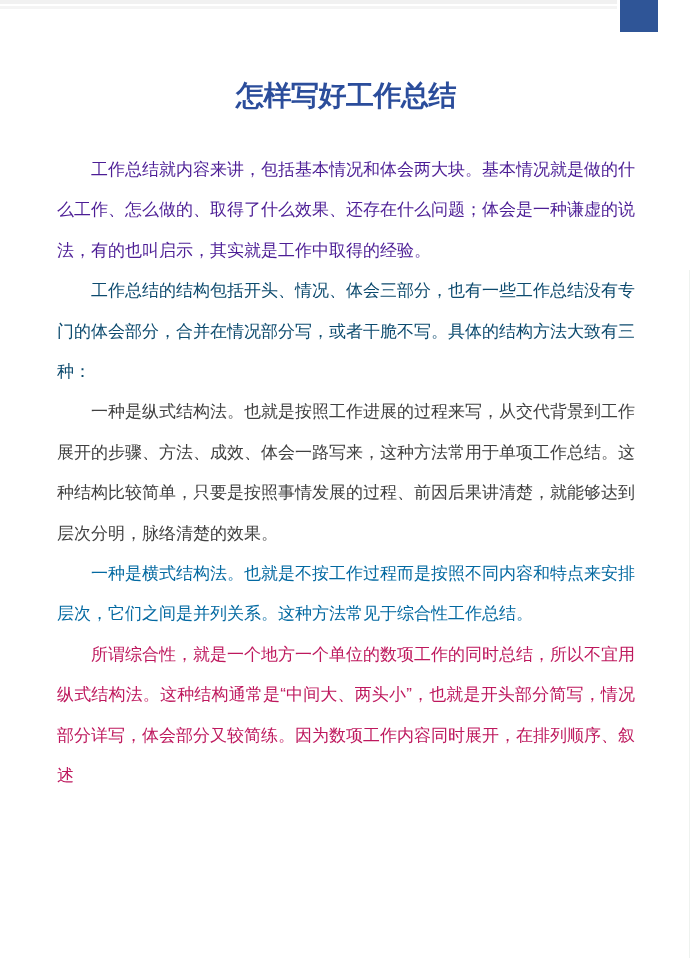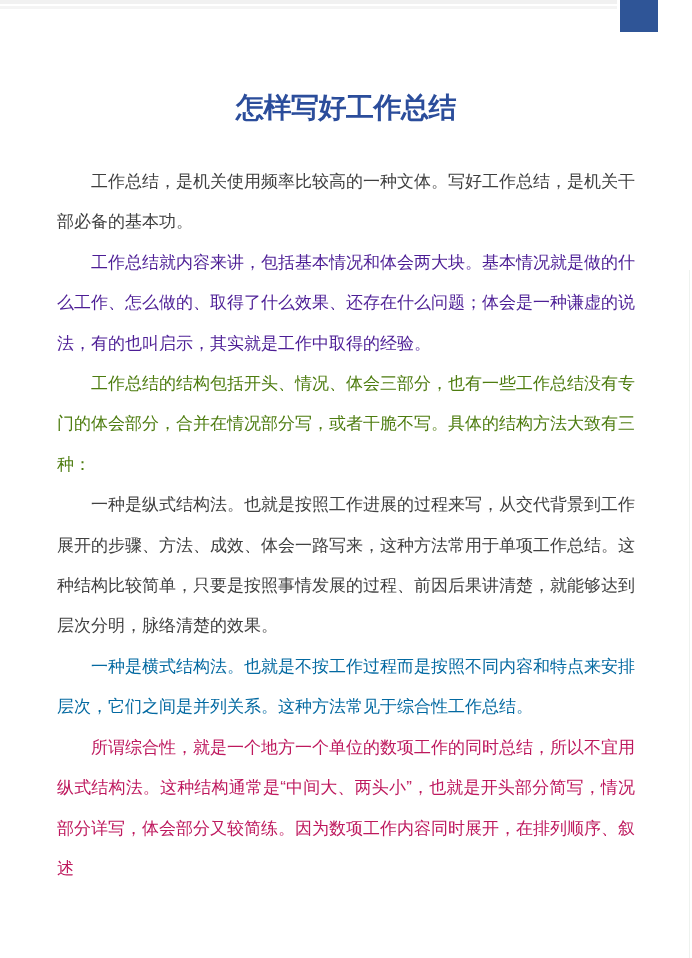--- a/index.html
+++ b/index.html
@@ -44,21 +44,21 @@
     position: absolute;
     right: 2px;
     top: 270px;
     width: 1px;
     height: 688px;
     background: #eef2ef;
   }
   .content {
     position: absolute;
     left: 57px;
-    top: 12px;
+    top: 0;
     width: 578px;
   }
   .doc-title {
     margin: 79px 0 0 0;
     font-size: 28px;
     line-height: 34px;
     font-weight: 700;
     text-align: center;
     letter-spacing: -0.5px;
   }
@@ -85,22 +85,21 @@
   </div>
 
   <div class="corner-square" style="background: rgb(47, 85, 151);"></div>
 
   <div class="right-edge"></div>
 
   <div class="content">
     <h1 class="doc-title" style="color: rgb(43, 77, 155);">怎样写好工作总结</h1>
 
     <div class="paragraphs">
-      <p style="color: rgb(62, 62, 62);">工作总结，是机关使用频率比较高的一种文体。写好工作总结，是机关干部必备的基本功。</p>
       <p style="color: #4c1d95;">工作总结就内容来讲，包括基本情况和体会两大块。基本情况就是做的什么工作、怎么做的、取得了什么效果、还存在什么问题；体会是一种谦虚的说法，有的也叫启示，其实就是工作中取得的经验。</p>
-      <p style="color: #4d7c0f;">工作总结的结构包括开头、情况、体会三部分，也有一些工作总结没有专门的体会部分，合并在情况部分写，或者干脆不写。具体的结构方法大致有三种：</p>
+      <p style="color: #0c4a6e;">工作总结的结构包括开头、情况、体会三部分，也有一些工作总结没有专门的体会部分，合并在情况部分写，或者干脆不写。具体的结构方法大致有三种：</p>
       <p style="color: #404040;">一种是纵式结构法。也就是按照工作进展的过程来写，从交代背景到工作展开的步骤、方法、成效、体会一路写来，这种方法常用于单项工作总结。这种结构比较简单，只要是按照事情发展的过程、前因后果讲清楚，就能够达到层次分明，脉络清楚的效果。</p>
       <p style="color: #0369a1;">一种是横式结构法。也就是不按工作过程而是按照不同内容和特点来安排层次，它们之间是并列关系。这种方法常见于综合性工作总结。</p>
       <p style="color: #be185d;">所谓综合性，就是一个地方一个单位的数项工作的同时总结，所以不宜用纵式结构法。这种结构通常是“中间大、两头小”，也就是开头部分简写，情况部分详写，体会部分又较简练。因为数项工作内容同时展开，在排列顺序、叙述</p>
     </div>
   </div>
 
 </div>
 
 </body></html>

